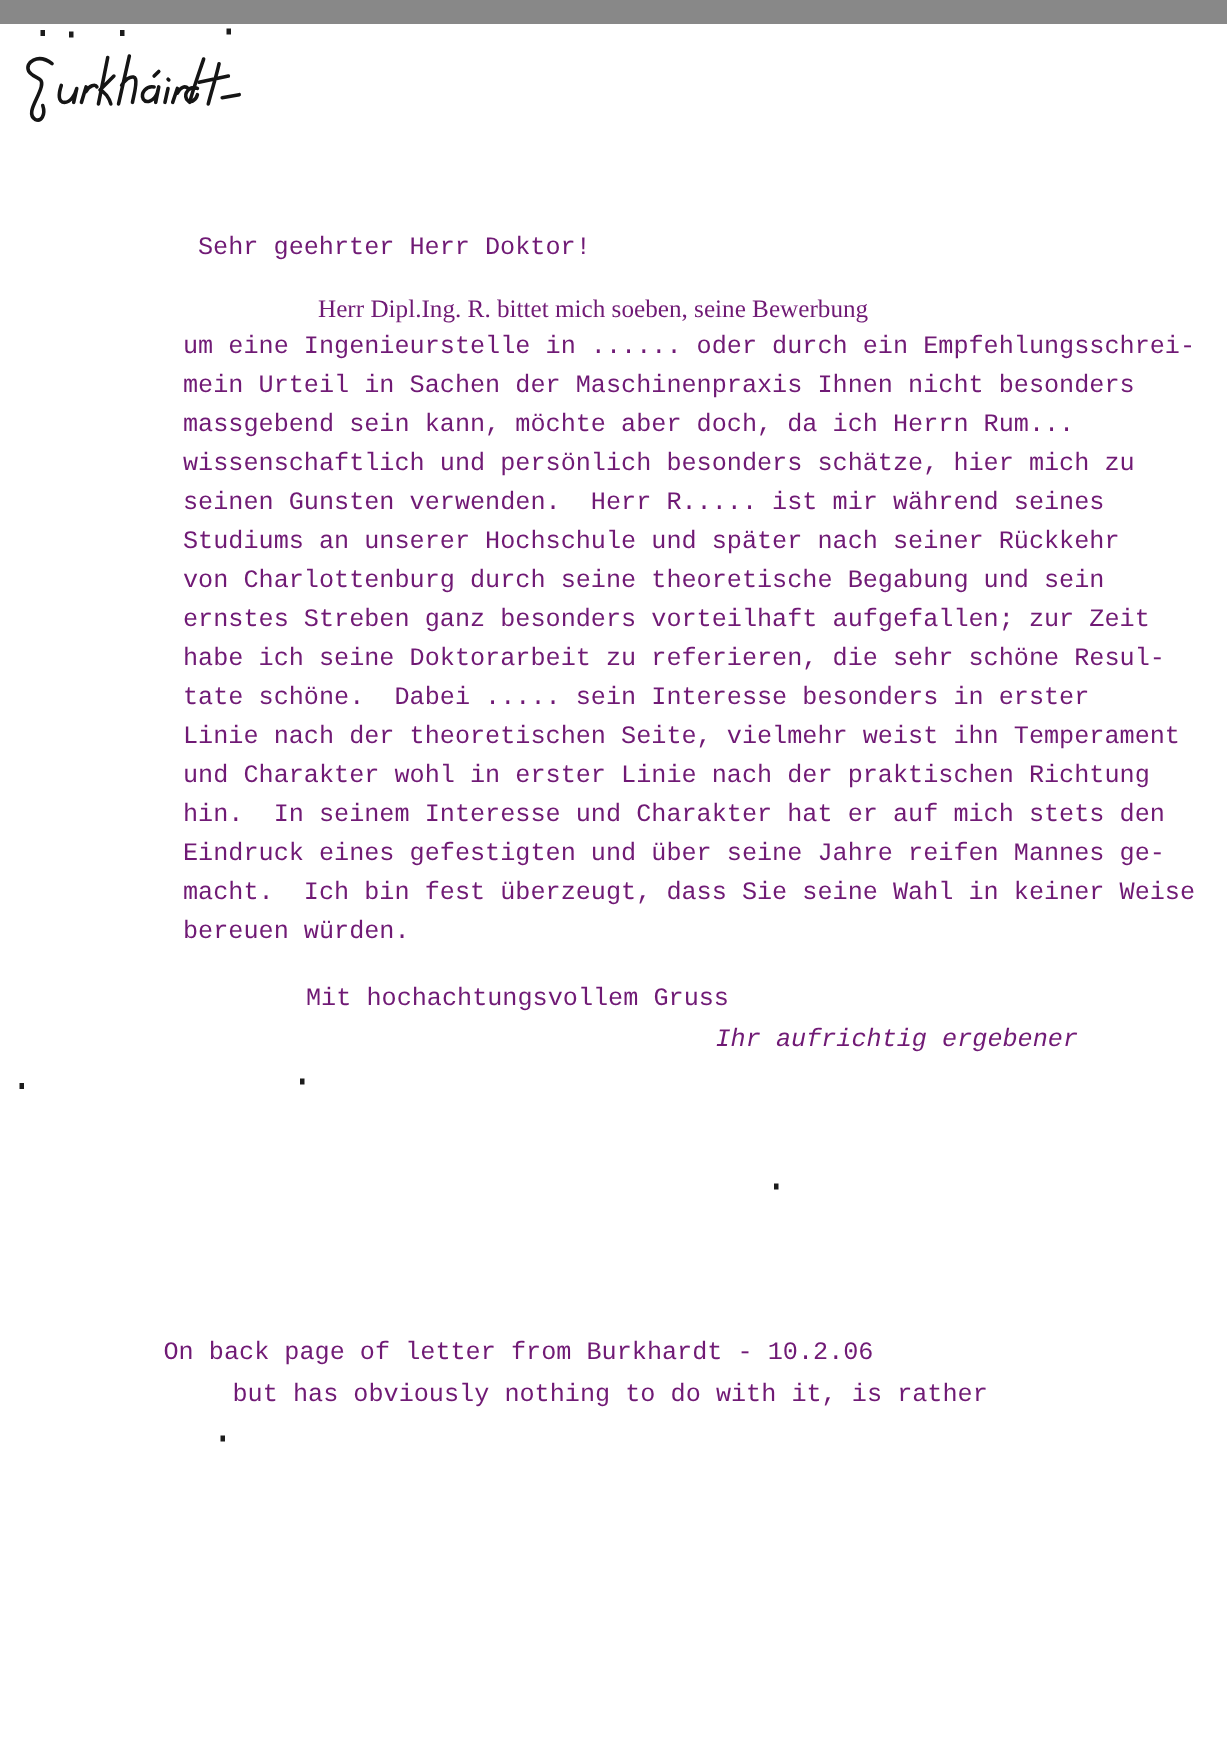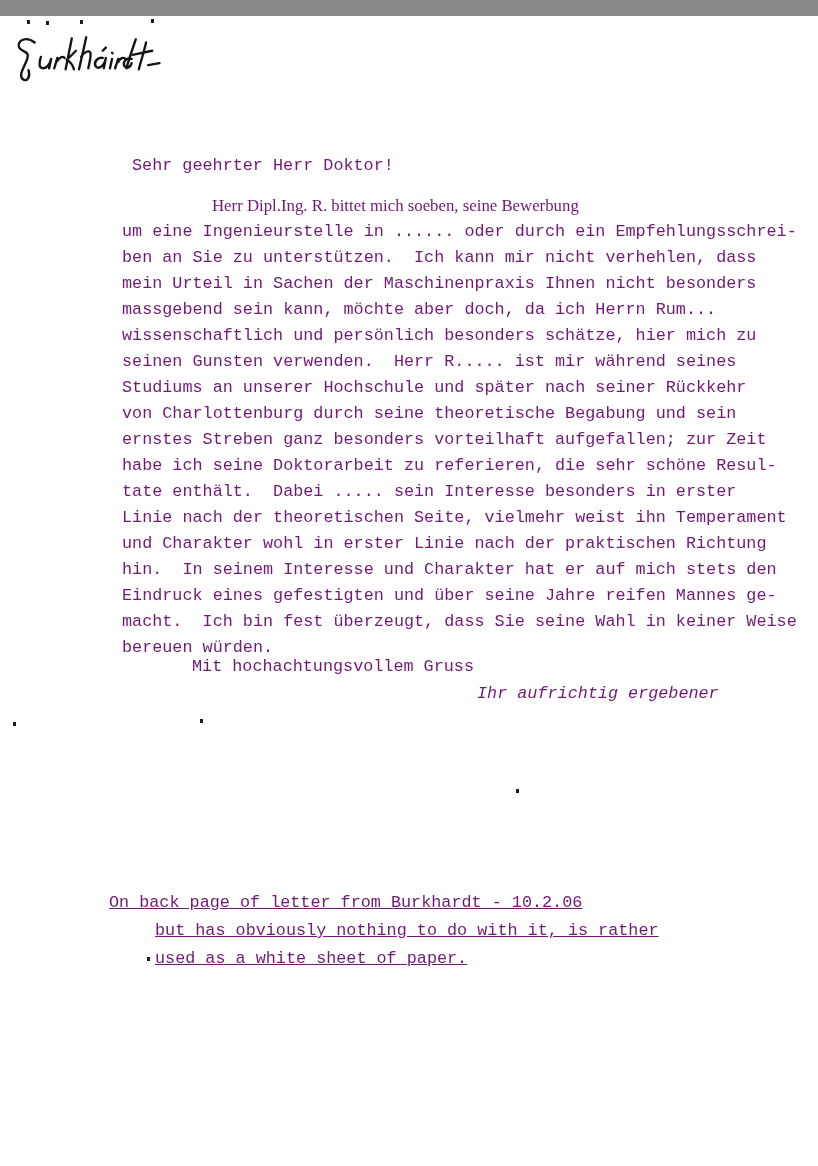--- a/index.html
+++ b/index.html
@@ -44,37 +44,37 @@
   .letter-body {
     position: absolute;
     left: 122px;
     top: 177px;
     line-height: 26px;
   }
   .letter-body .line { white-space: pre; }
   .letter-body .line.indent { padding-left: 90px; font-family: Liberation Serif, serif; }
   .closing {
     position: absolute;
-    left: 192px;
+    left: 204px;
     top: 641px;
     text-align: center;
   }
   .signoff {
     position: absolute;
     left: 477px;
     top: 668px;
     font-style: italic;
   }
   .archivist-note {
     position: absolute;
     left: 109px;
     top: 873px;
     line-height: 28px;
   }
-  .archivist-note .note-line { white-space: pre; text-decoration: underline; }
+  .archivist-note .note-line { white-space: pre; }
   .archivist-note .note-line.cont { margin-left: 46px; }
   
   .speck {
     position: absolute;
     width: 3px;
     height: 4px;
     background: #1c1c1c;
   }
 </style>
 </head>
@@ -104,41 +104,39 @@
   <div class="speck" style="left:13px; top:706px;"></div>
   <div class="speck" style="left:200px; top:703px;"></div>
   <div class="speck" style="left:516px; top:773px;"></div>
   <div class="speck" style="left:147px; top:941px;"></div>
 
   <div class="typed salutation">Sehr geehrter Herr Doktor!</div>
 
   <div class="letter-body">
     <div class="line indent">Herr Dipl.Ing. R. bittet mich soeben, seine Bewerbung</div>
     <div class="line">um eine Ingenieurstelle in ...... oder durch ein Empfehlungsschrei-</div>
-    <div class="line">ben an Sie zu unterstützen.  Ich kann mir nicht verhehlen, dass</div>
     <div class="line">mein Urteil in Sachen der Maschinenpraxis Ihnen nicht besonders</div>
     <div class="line">massgebend sein kann, möchte aber doch, da ich Herrn Rum...</div>
     <div class="line">wissenschaftlich und persönlich besonders schätze, hier mich zu</div>
     <div class="line">seinen Gunsten verwenden.  Herr R..... ist mir während seines</div>
     <div class="line">Studiums an unserer Hochschule und später nach seiner Rückkehr</div>
     <div class="line">von Charlottenburg durch seine theoretische Begabung und sein</div>
     <div class="line">ernstes Streben ganz besonders vorteilhaft aufgefallen; zur Zeit</div>
     <div class="line">habe ich seine Doktorarbeit zu referieren, die sehr schöne Resul-</div>
-    <div class="line">tate enthält.  Dabei ..... sein Interesse besonders in erster</div>
+    <div class="line">tate schöne.  Dabei ..... sein Interesse besonders in erster</div>
     <div class="line">Linie nach der theoretischen Seite, vielmehr weist ihn Temperament</div>
     <div class="line">und Charakter wohl in erster Linie nach der praktischen Richtung</div>
     <div class="line">hin.  In seinem Interesse und Charakter hat er auf mich stets den</div>
     <div class="line">Eindruck eines gefestigten und über seine Jahre reifen Mannes ge-</div>
     <div class="line">macht.  Ich bin fest überzeugt, dass Sie seine Wahl in keiner Weise</div>
     <div class="line">bereuen würden.</div>
   </div>
 
   <div class="typed closing">Mit hochachtungsvollem Gruss</div>
 
   <div class="typed signoff">Ihr aufrichtig ergebener</div>
 
   <div class="archivist-note">
     <div class="note-line">On back page of letter from Burkhardt - 10.2.06</div>
     <div class="note-line cont">but has obviously nothing to do with it, is rather</div>
-    <div class="note-line cont">used as a white sheet of paper.</div>
   </div>
 
 </div>
 
 </body></html>

